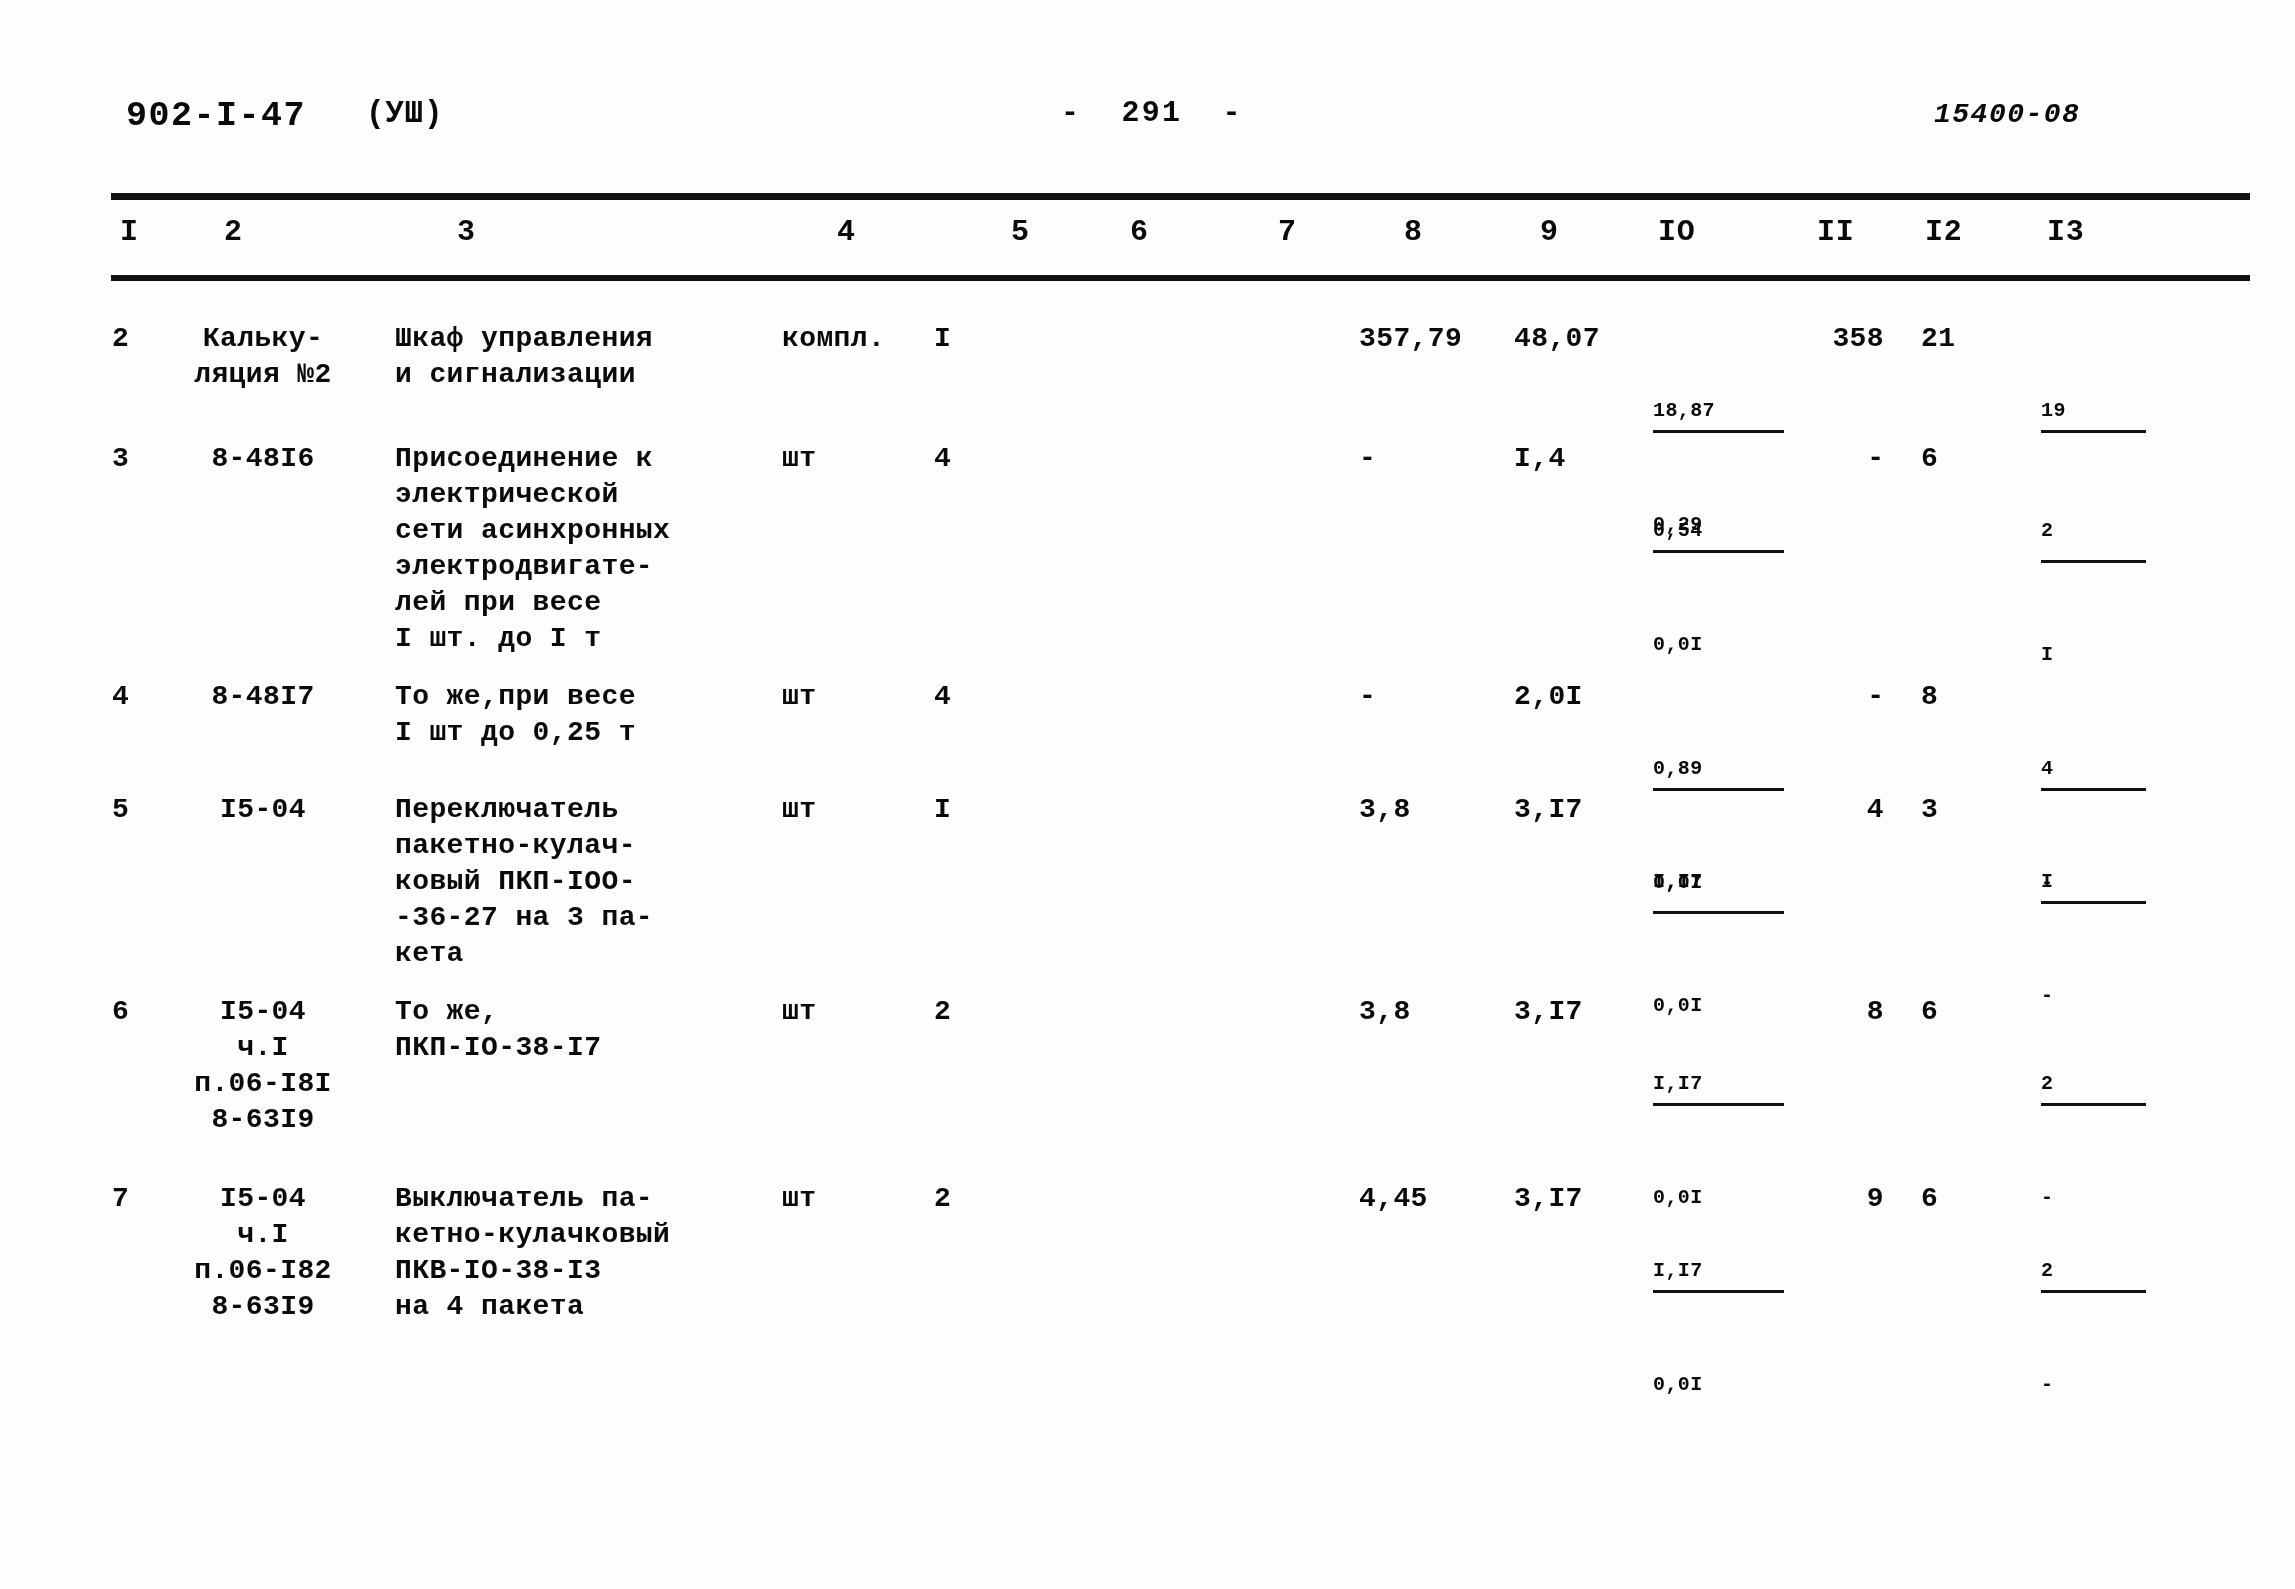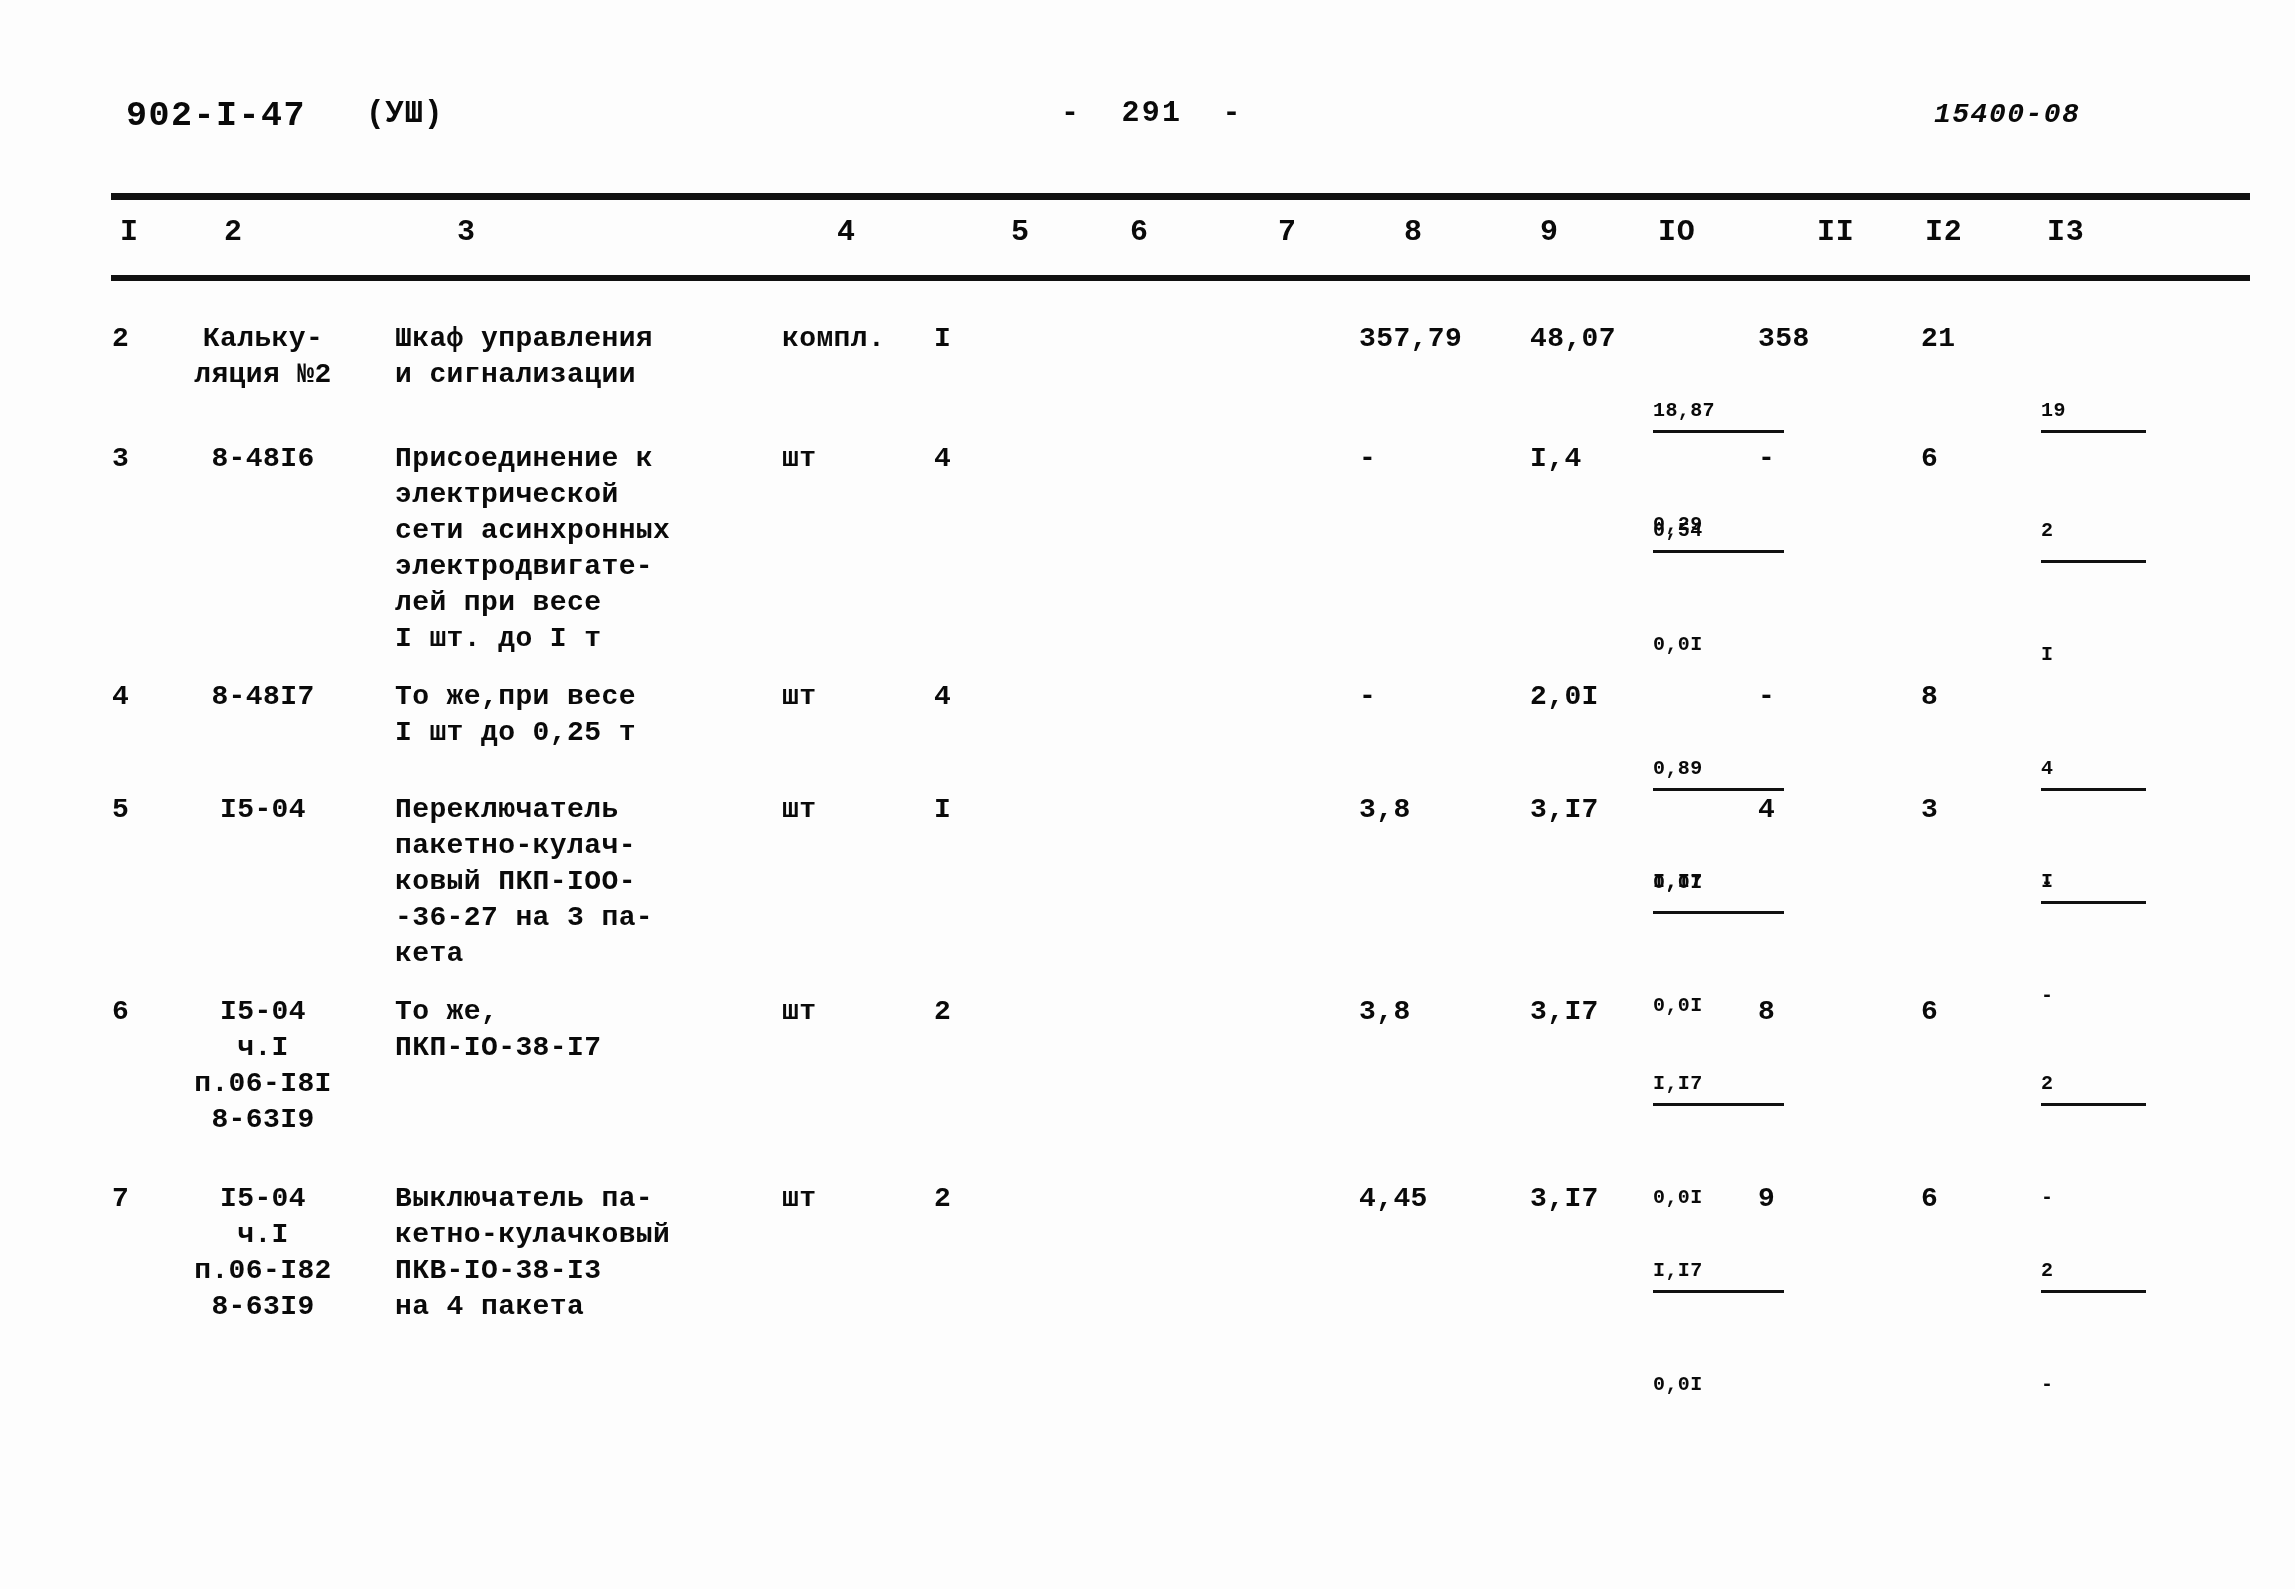--- a/index.html
+++ b/index.html
@@ -96,23 +96,23 @@
     letter-spacing: 0.7px;
   }
 
   
   .c-num    { left: 112px;  width: 52px;  text-align: left; }
   .c-code   { left: 166px;  width: 194px; text-align: center; }
   .c-desc   { left: 395px;  width: 374px; text-align: left; }
   .c-unit   { left: 782px; width: 127px; text-align: left; }
   .c-qty    { left: 934px; width: 67px;  text-align: left; }
   .c-8      { left: 1359px; width: 142px; text-align: left; }
-  .c-9      { left: 1514px; width: 127px; text-align: left; margin-left: 16px; }
+  .c-9      { left: 1514px; width: 127px; text-align: left; }
   .c-10     { left: 1653px; width: 131px; text-align: left; }
-  .c-11     { left: 1758px; width: 90px; text-align: left; }
+  .c-11     { left: 1794px; width: 90px; text-align: right; }
   .c-12     { left: 1921px; width: 82px; text-align: left; }
   .c-13     { left: 2041px; width: 105px; text-align: left; }
 
   
   .h1  { left: 120px; }
   .h2  { left: 224px; }
   .h3  { left: 457px; }
   .h4  { left: 837px; }
   .h5  { left: 1011px; }
   .h6  { left: 1130px; }

